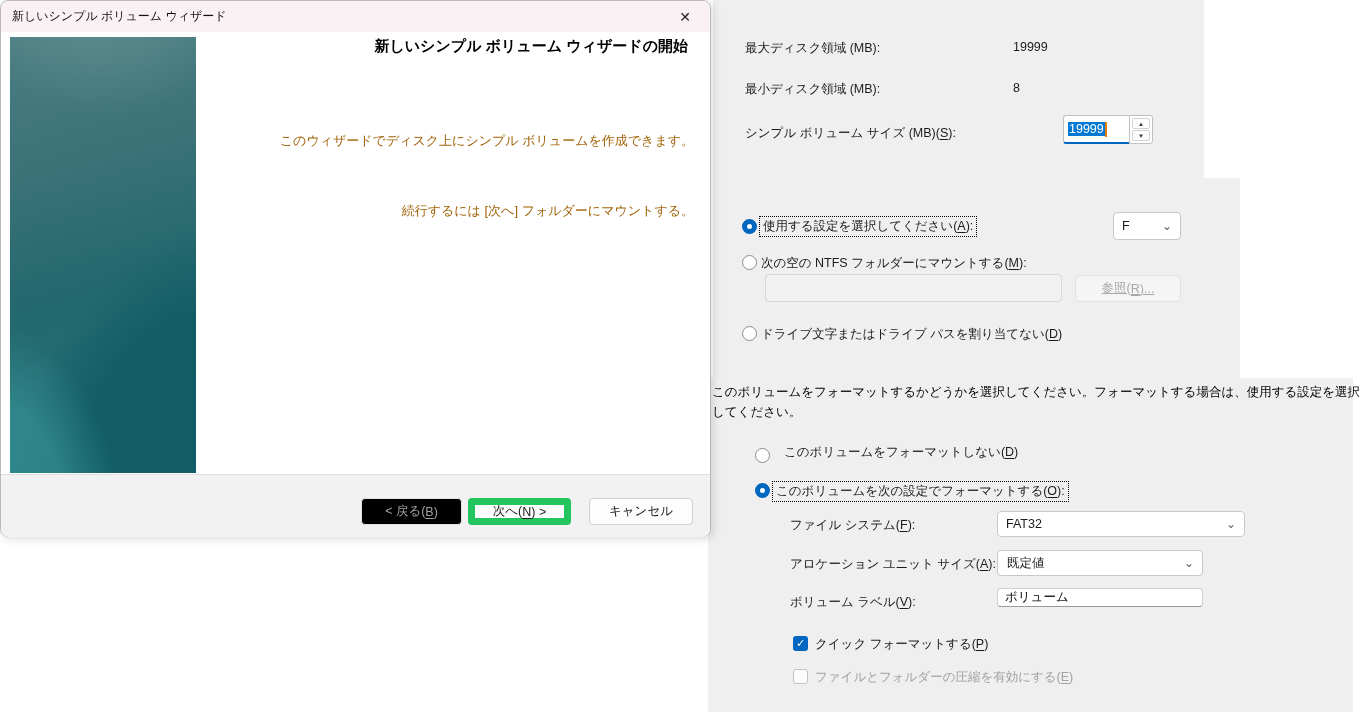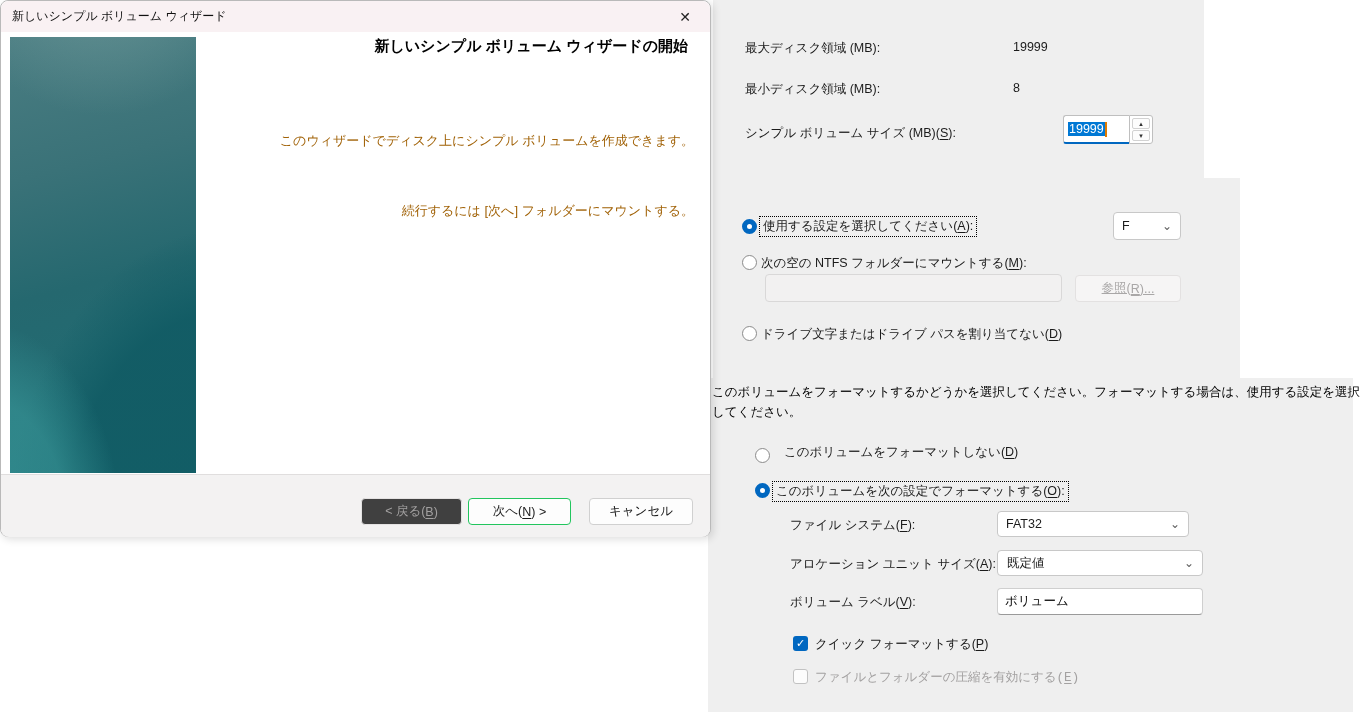--- a/index.html
+++ b/index.html
@@ -24,22 +24,22 @@
       radial-gradient(140% 60% at 50% -18%, rgba(120,160,160,0.35) 30%, rgba(120,160,160,0) 60%),
       linear-gradient(165deg,#4a7d82 0%, #3a7278 30%, #25686f 55%, #1d6f76 100%);
     background-color:#2c6d74; }
   .wiz-heading { left:247px; top:36px; width:440px; font-size:15px; font-weight:bold; color:#000; }
   .wiz-par { left:248px; width:445px; font-size:13px; color:#a16207; }
   .p1 { top:131px; } .p2 { top:166px; } .p3 { top:201px; }
   .dlg-footer { left:0; top:473px; width:709px; height:63px; background:#f3f2f2;
                 border-top:1px solid #e0dede; border-radius:0 0 8px 8px; }
   .btn { height:27px; border-radius:4px; font-size:12.5px; display:flex; align-items:center;
          justify-content:center; background:#fdfdfd; border:1px solid #d0d0d0; color:#1b1b1b; }
-  .btn-back { left:360px; top:497px; width:101px; background:#404040; border-color:#e4e2e2; color:#a2a0a0; }
-  .btn-next { left:467px; top:497px; width:103px; border:1px solid #22c55e; }
+  .btn-back { left:360px; top:497px; width:101px; background:#000000; border-color:#e4e2e2; color:#a2a0a0; }
+  .btn-next { left:467px; top:497px; width:103px; border:7px solid #22c55e; }
   .btn-cancel { left:588px; top:497px; width:104px; }
 
   
   .frag { background:#efefef; }
   .frag-a { left:713px; top:0; width:491px; height:178px; }
   .frag-b { left:713px; top:178px; width:527px; height:200px; }
   .frag-c { left:708px; top:378px; width:645px; height:334px; }
 
   .lbl { white-space:nowrap;text-align:center; }
   .mn { text-decoration:underline; text-underline-offset:2px; }
@@ -85,25 +85,25 @@
   .rad2 { left:742px; top:255px; } .rad2-lbl { left:761px; top:255px; }
   .mount-field { left:765px; top:274px; width:297px; height:28px; }
   .btn-browse { left:1075px; top:275px; width:106px; height:27px; border-radius:4px; font-size:12.5px;
                 display:flex; align-items:center; justify-content:center; }
   .rad3 { left:742px; top:326px; } .rad3-lbl { left:761px; top:326px; }
 
   
   .fmt-desc { left:712px; top:382px; width:650px; line-height:1.6; color:#000; }
   .rad-nf { left:755px; top:448px; } .rad-nf-lbl { left:774px; top:444px;margin-left:10px; }
   .rad-f { left:755px; top:483px; } .rad-f-lbl { left:774px; top:483px; padding:0 2px; }
-  .fs-lbl { left:790px; top:517px; } .dd-fs { left:997px; top:511px; width:192px; height:26px; }
+  .fs-lbl { left:790px; top:517px; } .dd-fs { left:997px; top:511px; width:248px; height:26px; }
   .al-lbl { left:790px; top:556px; } .dd-al { left:997px; top:550px; width:206px; height:26px;padding-left:9px; }
-  .vl-lbl { left:790px; top:594px; } .vl-txt { left:997px; top:588px; width:206px; height:27px; }
+  .vl-lbl { left:790px; top:594px; } .vl-txt { left:997px; top:588px; width:206px; height:19px; }
   .cb1 { left:793px; top:636px; } .cb1-lbl { left:815px; top:636px; }
-  .cb2 { left:793px; top:669px; } .cb2-lbl { left:815px; top:669px;font-family:Liberation Mono, monospace; }
+  .cb2 { left:793px; top:669px; } .cb2-lbl { left:815px; top:669px; }
 </style>
 </head>
 <body>
 
 <div id="canvas">
 
   <div class="abs frag frag-a"></div>
   <div class="abs frag frag-b"></div>
   <div class="abs frag frag-c"></div>
 

